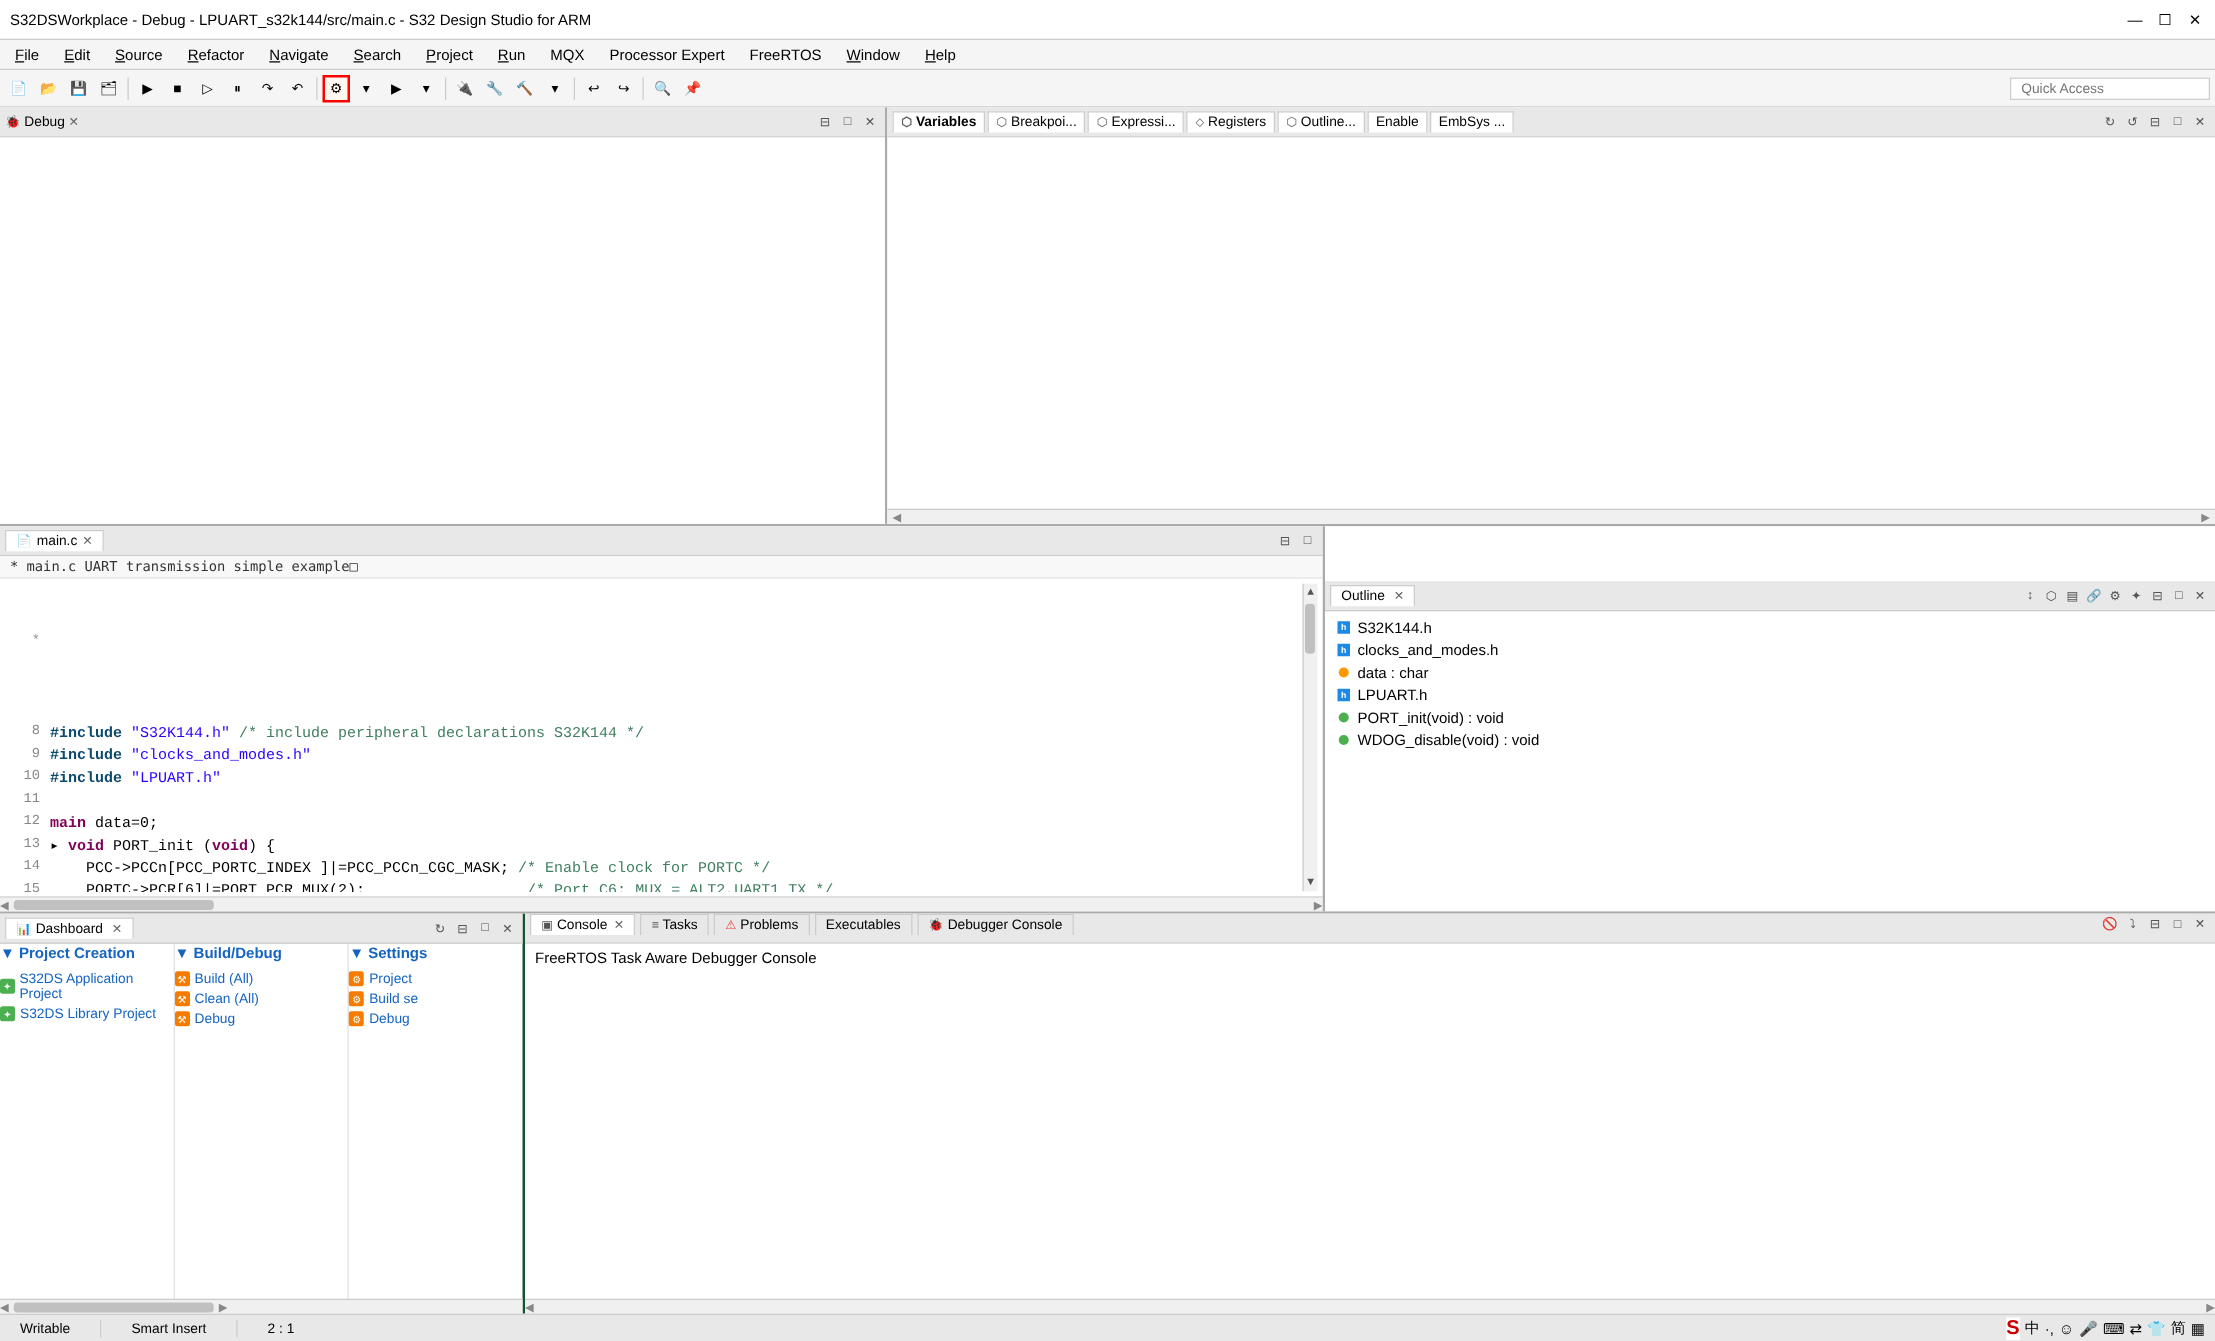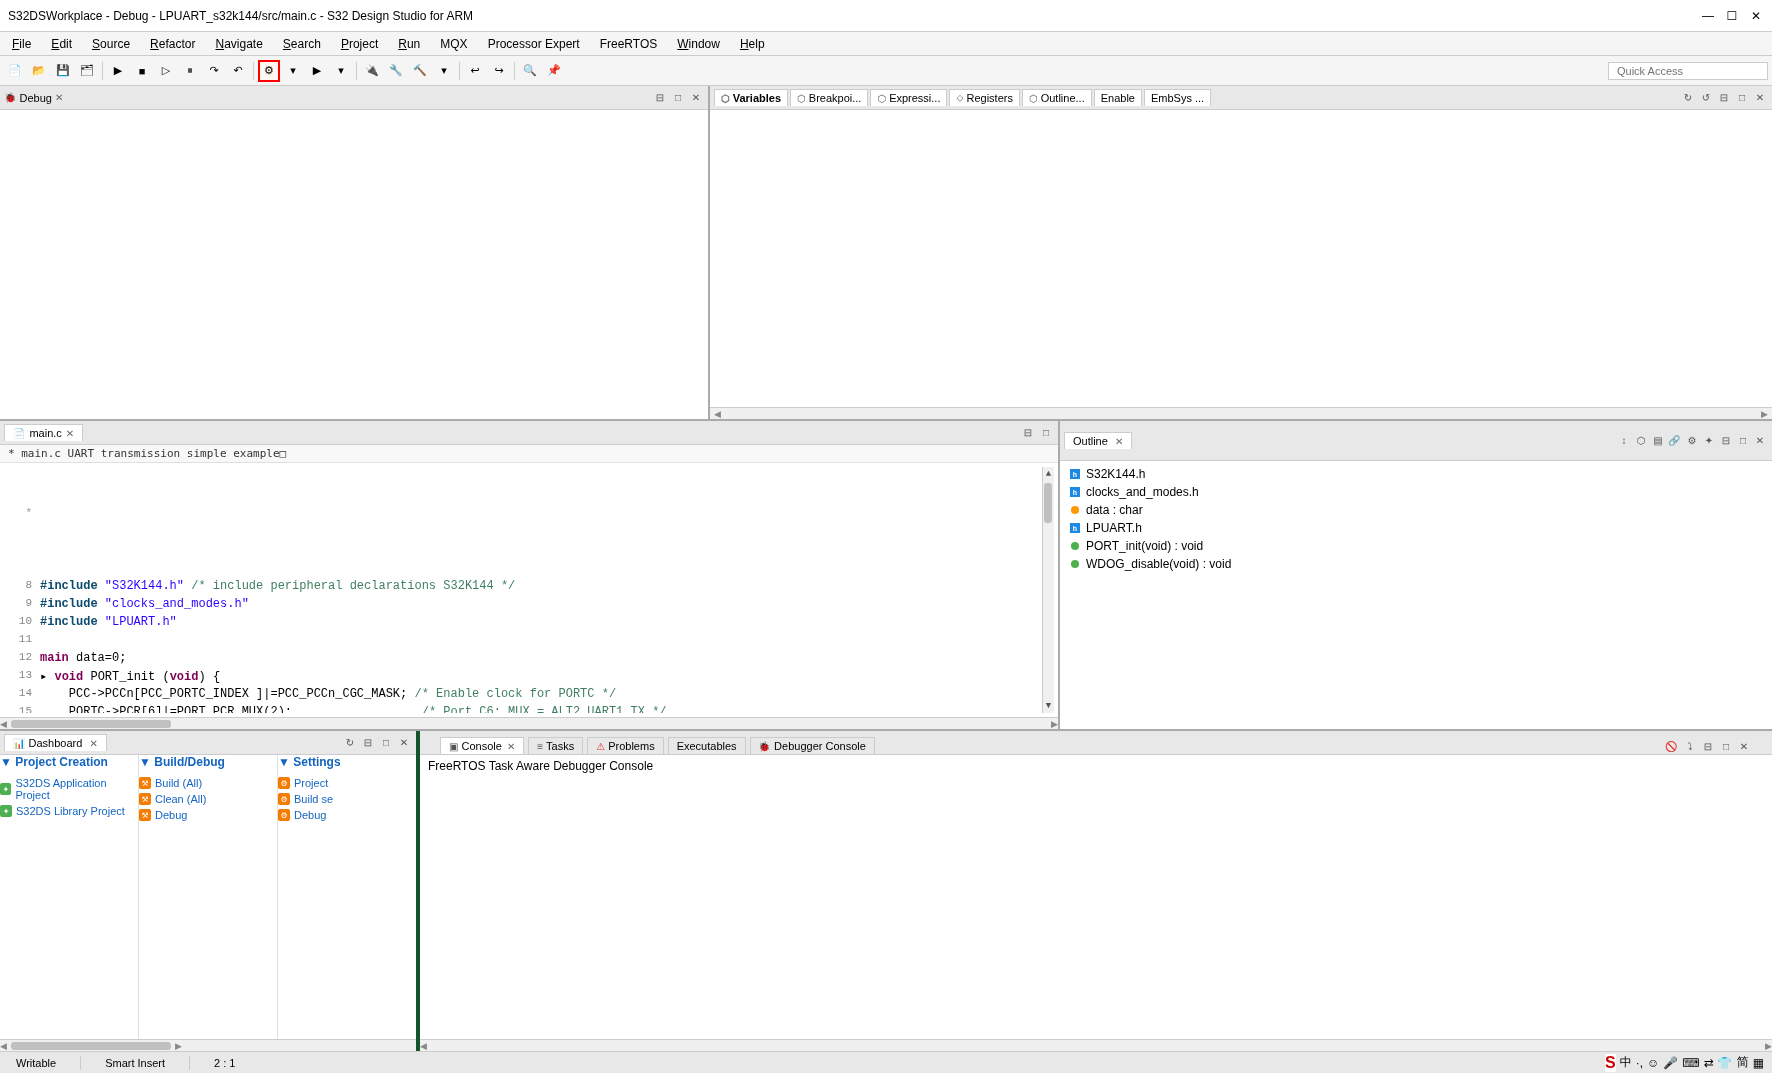--- a/index.html
+++ b/index.html
@@ -214,28 +214,29 @@
     .code-text { flex: 1; }
     
     
     .kw { color: #7f0055; font-weight: bold; }
     .str { color: #2a00ff; }
     .comment { color: #3f7f5f; }
     .inc { color: #0c4a6e; font-weight: bold; }
     
     
     .outline-header {
-      height: 40px;
+      height: 24px;
       background: #e8e8e8;
       display: flex;
       align-items: center;
       padding: 0 4px;
       border-bottom: 1px solid #ccc;
       font-size: 11px;
       gap: 4px;
+      margin-top: 44px;
     }
     .outline-tab {
       padding: 2px 8px;
       background: #fff;
       border: 1px solid #ccc;
       border-bottom: none;
       cursor: pointer;
       font-size: 11px;
     }
     .outline-content {
@@ -259,21 +260,21 @@
     .bottom-section {
       display: flex;
       flex: 1;
       min-height: 0;
     }
     
     
     .dashboard-panel {
       flex: 0 0 420px;
       background: #fff;
-      border-right: 4px solid #14532d;
+      border-right: 2px solid #14532d;
       display: flex;
       flex-direction: column;
     }
     .dashboard-header {
       height: 24px;
       background: #e8e8e8;
       display: flex;
       align-items: center;
       padding: 0 4px;
       border-bottom: 1px solid #ccc;
@@ -319,22 +320,22 @@
     .console-panel {
       flex: 1;
       background: #fff;
       display: flex;
       flex-direction: column;
     }
     .console-header {
       height: 24px;
       background: #e8e8e8;
       display: flex;
-      align-items: flex-end;
-      padding: 0 20px;
+      align-items: flex-start;
+      padding: 0 4px;
       border-bottom: 1px solid #ccc;
       font-size: 11px;
       gap: 4px;
     }
     .console-tab {
       padding: 2px 8px;
       border: 1px solid #ccc;
       border-bottom: none;
       cursor: pointer;
       font-size: 11px;

